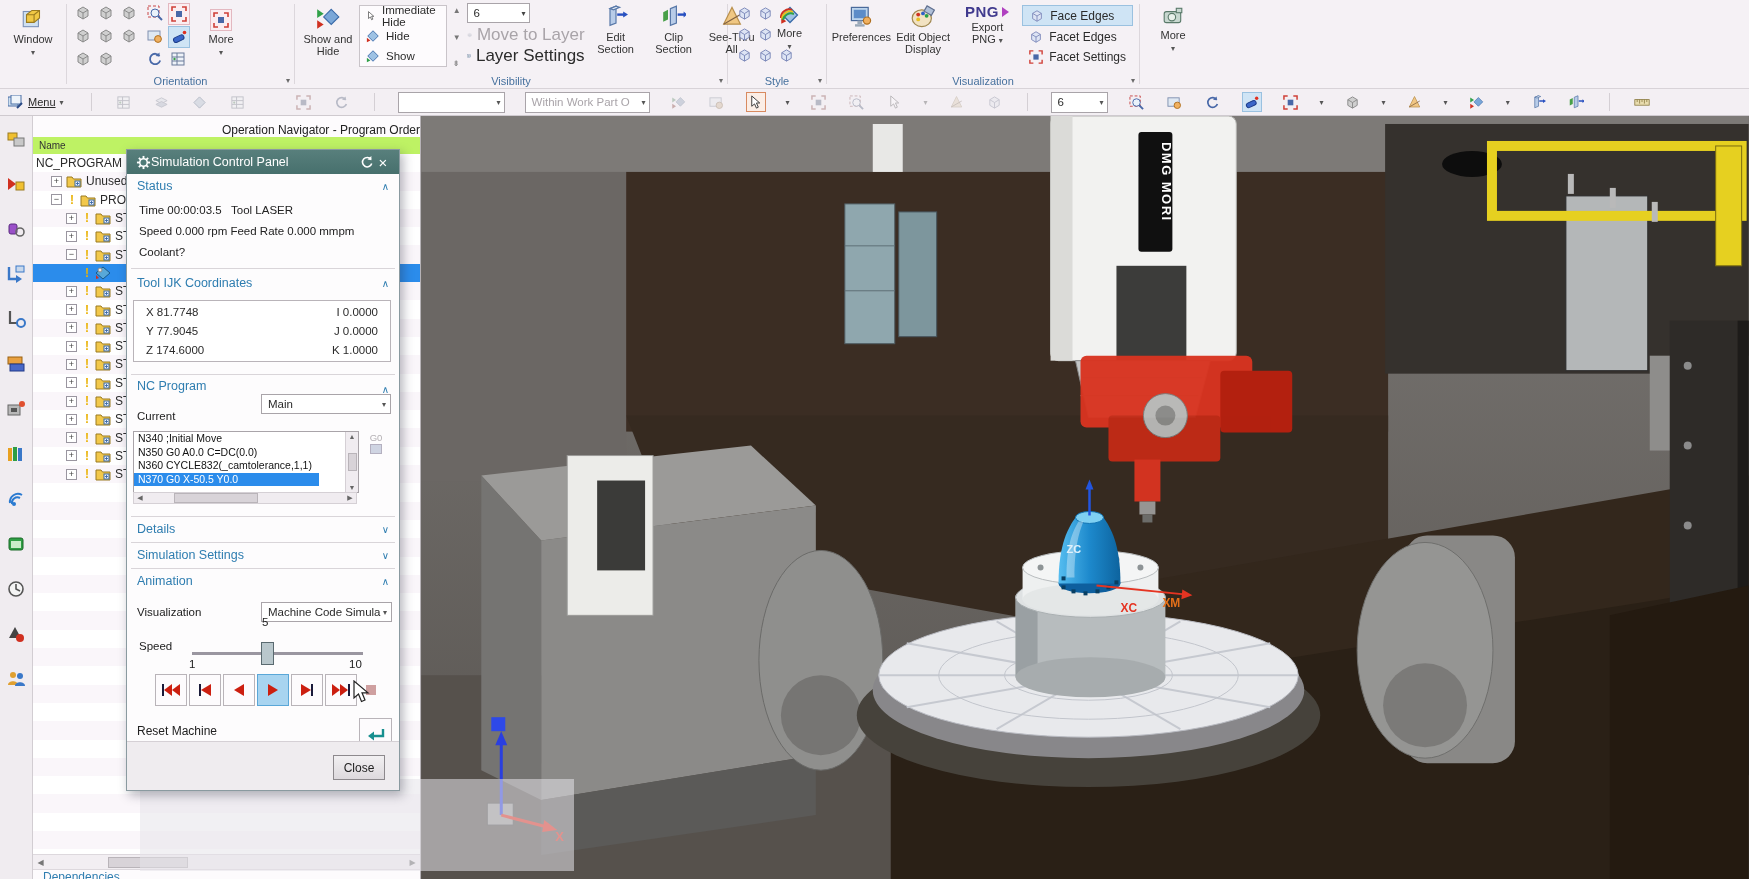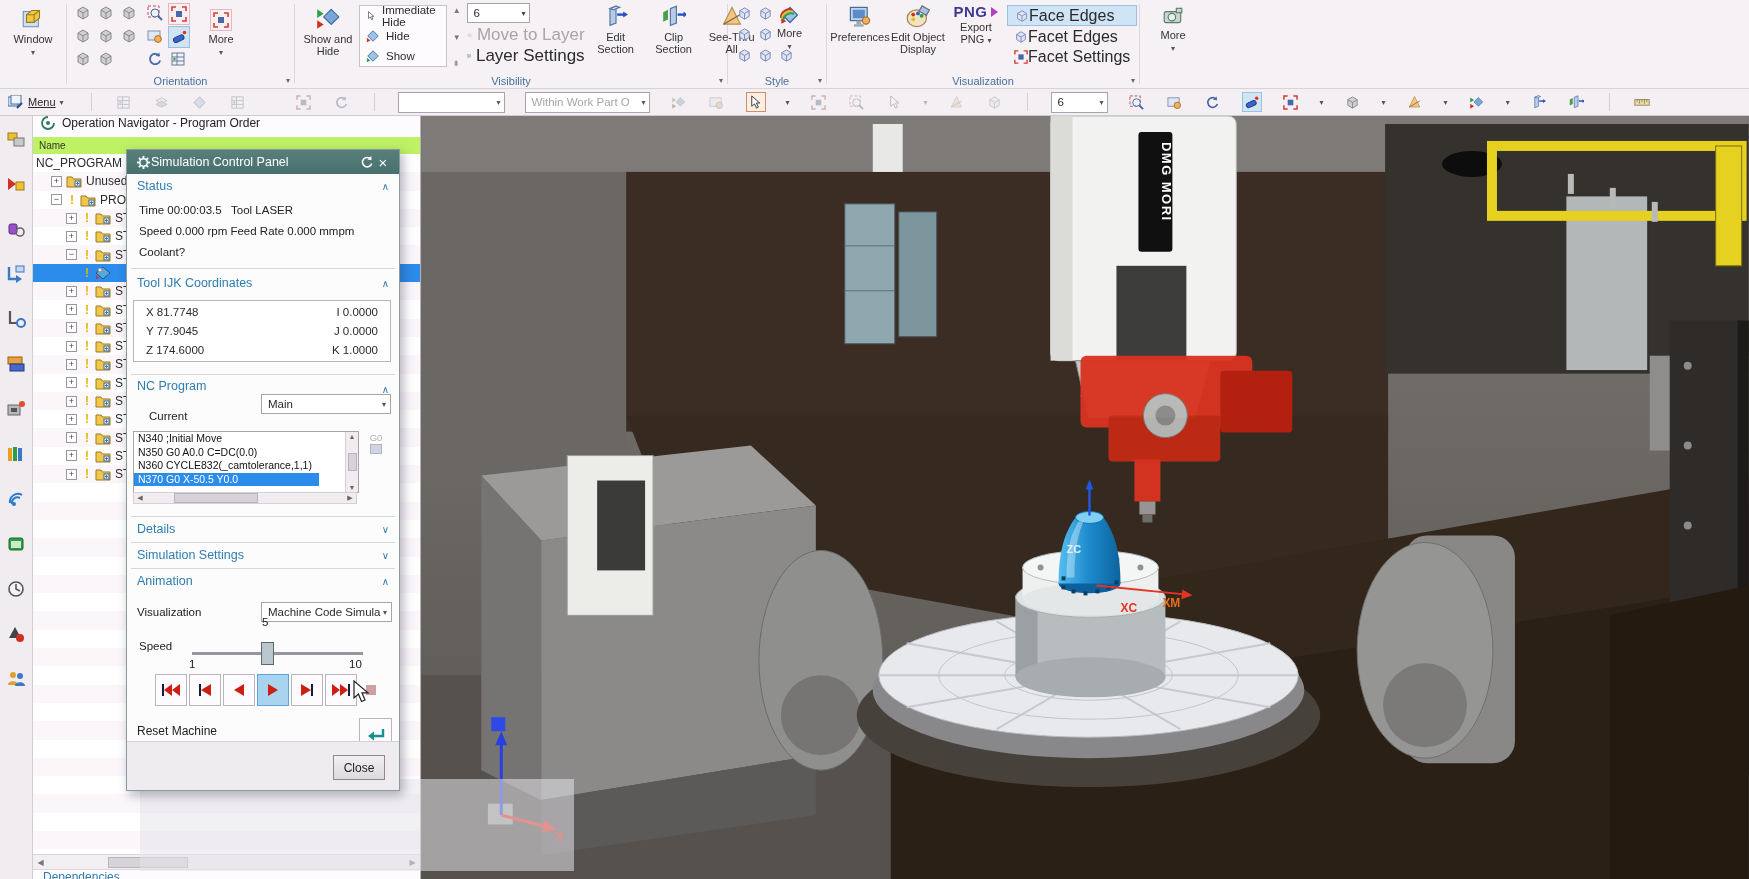--- a/index.html
+++ b/index.html
@@ -24,38 +24,38 @@
   .hidemenu{border:1px solid #c9c4c9;background:#fdfbfd;width:150px;margin-top:2px;}
   .hm-row{display:flex;align-items:center;gap:6px;height:20px;padding:0 6px;font-size:11.5px;}
   .arrstack{display:flex;flex-direction:column;justify-content:space-between;height:62px;padding:3px 2px;color:#777;font-size:8px;}
   .combo{display:flex;align-items:center;justify-content:space-between;background:#fff;
          border:1px solid #a9a4a9;height:18px;padding:0 3px 0 6px;font-size:11.5px;}
   .combo .dd{font-size:8px;color:#444;}
   .stackcol{display:flex;flex-direction:column;gap:3px;justify-content:flex-start;}
   .srow{display:flex;align-items:center;gap:5px;height:18px;font-size:17px;white-space:nowrap;}
   .graytxt{color:#a9a4a9;}
   .visstack{display:flex;flex-direction:column;gap:1px;margin-top:2px;}
-  .vs-row{display:flex;align-items:center;gap:0;height:19px;padding:0 7px;font-size:16px;white-space:nowrap;}
+  .vs-row{display:flex;align-items:center;gap:6px;height:19px;padding:0 7px;font-size:12px;white-space:nowrap;}
   .vs-row.hl{background:#cfe4f5;border:1px solid #9ac1e0;}
   .pngtxt{font-size:15px;font-weight:bold;color:#403a8e;letter-spacing:.5px;line-height:14px;}
   
   .tbar{position:absolute;left:0;top:89px;width:1749px;height:27px;background:#f3eff3;
         border-bottom:1px solid #cfcacf;display:flex;align-items:center;gap:20px;padding:0 4px;box-sizing:border-box;}
   .tbtn{display:flex;align-items:center;gap:4px;height:22px;padding:0 4px;border-radius:2px;}
   .tsep{width:1px;height:18px;background:#d4cfd4;margin:0 3px;}
   .ti{width:18px;height:18px;display:flex;align-items:center;justify-content:center;}
   .gry{opacity:.38;filter:grayscale(60%);}
   .tcombo{display:flex;align-items:center;justify-content:space-between;background:#fff;border:1px solid #a9a4a9;height:19px;font-size:11.5px;padding:0 3px 0 6px;}
   
   .resbar{position:absolute;left:0;top:116px;width:33px;height:763px;background:#f0ecf0;
           border-right:1px solid #d2cdd2;display:flex;flex-direction:column;align-items:center;gap:23px;padding-top:12px;box-sizing:border-box;}
   .ric{width:22px;height:22px;display:flex;align-items:center;justify-content:center;}
   
   .nav{position:absolute;left:33px;top:116px;width:388px;height:763px;background:#fff;border-right:1px solid #b6b2b6;box-sizing:border-box;}
-  .nav-title{display:flex;align-items:flex-start;gap:7px;height:21px;padding-left:8px;font-size:12px;color:#222;background:#fdfbfd;}
+  .nav-title{display:flex;align-items:flex-end;gap:7px;height:21px;padding-left:8px;font-size:12px;color:#222;background:#fdfbfd;flex-direction:column;}
   .nav-cols{height:17px;border-bottom:1px solid #c6c2c6;display:flex;align-items:center;padding-left:6px;font-size:10px;color:#333;background:#bef264;}
   .tree{position:absolute;left:0;top:38px;right:0;bottom:30px;overflow:hidden;
         background:repeating-linear-gradient(#fff 0 18.3px,#faf6fa 18.3px 36.6px);}
   .trow{height:18.3px;display:flex;align-items:center;font-size:12px;white-space:nowrap;}
   .trow .indent{display:inline-block;width:calc(var(--indent,0)*15px + 3px);}
   .expander{width:11px;height:11px;border:1px solid #9a96a0;background:#fff;display:none;
             align-items:center;justify-content:center;font-size:9px;line-height:9px;color:#444;margin-right:4px;box-sizing:border-box;}
   .exp-plus .expander,.exp-minus .expander{display:flex;}
   .bulb{display:none;width:12px;margin-right:2px;color:#eab308;font-weight:bold;font-size:12px;text-align:center;}
   .has-bulb .bulb{display:inline-block;}
@@ -1173,21 +1173,21 @@
         </div>
       <div class="ijkrow">
           <span>Z 174.6000</span>
           <span>K 1.0000</span>
         </div>
     </div>
 
     <div class="dline" style="top:224px;"></div>
     <div class="sechdr" style="top:229px;">NC Program</div>
     <div class="chev" style="top:234px;">∧</div>
-    <div class="stxt mini" style="top:260px;left:22px;">Current</div>
+    <div class="stxt mini" style="top:260px;left:10px;">Current</div>
     <div class="dcombo" style="left:134px;top:244px;width:130px;">
       <span>Main</span>
         <span class="dd">▾</span>
     </div>
     <div class="codebox">
       <div class="codelines">
 
       <div class="cline"><span>N340 ;Initial Move</span></div>
           <div class="cline"><span>N350 G0 A0.0 C=DC(0.0)</span></div>
           <div class="cline"><span>N360 CYCLE832(_camtolerance,1,1)</span></div>

